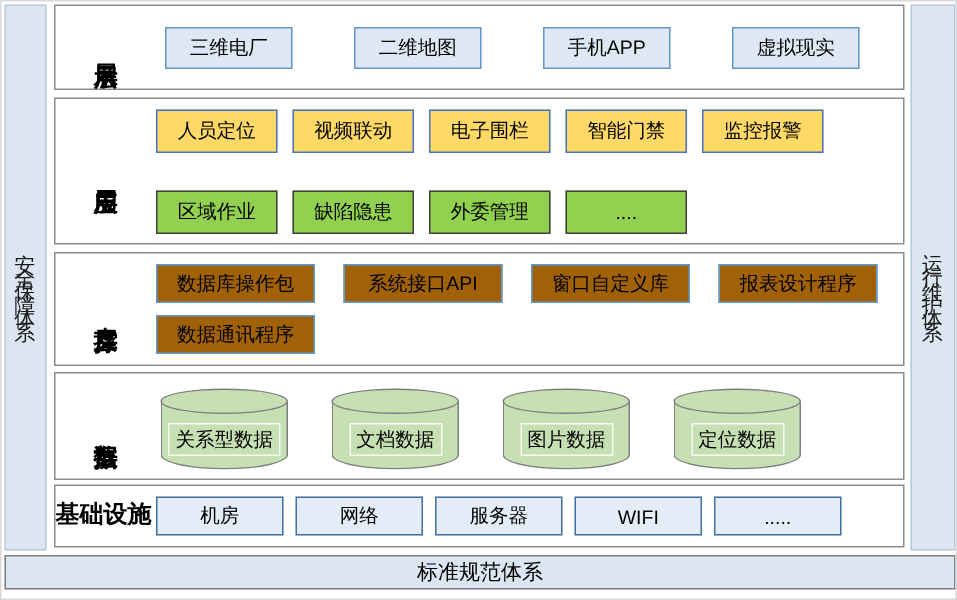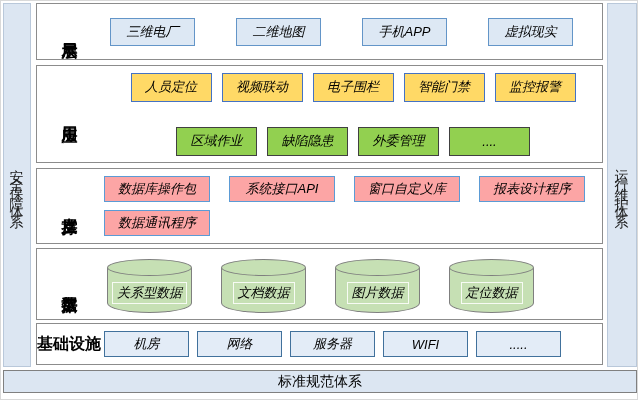--- a/index.html
+++ b/index.html
@@ -34,39 +34,39 @@
   .layer-application    { top:64px;  height:98px; }
   .layer-support        { top:167px; height:76px; }
   .layer-data           { top:247px; height:72px; }
   .layer-infrastructure { top:322px; height:42px; }
   .layer .label {
     width:64px; display:flex; align-items:center; justify-content:center;
     font-weight:bold; font-size:16px; flex:0 0 auto;
   }
   .label-vert { writing-mode:vertical-rl; text-orientation:upright; letter-spacing:1px; }
   .label-wrap { width:36px; line-height:20px; word-break:break-all; text-align:center; }
-  .rows { flex:1; display:flex; flex-direction:column; justify-content:center;font-style:italic; }
-  .layer-application .rows { gap:25px;align-items:center; }
+  .rows { flex:1; display:flex; flex-direction:column; justify-content:center; }
+  .layer-application .rows { gap:25px; }
   .layer-support .rows { gap:8px; }
   .layer-data .rows { justify-content:flex-start; padding-top:10px; }
   .row { display:flex; align-items:center; padding-left:3px; }
   .layer-presentation .row { gap:41px; padding-left:9px; }
   .layer-application .row { gap:10px; }
   .layer-support .row { gap:19px; }
   .layer-data .row { gap:29px; padding-left:6px; }
   .layer-infrastructure .row { gap:8px; }
   
   .box {
     display:flex; align-items:center; justify-content:center;
     font-size:13px; box-sizing:border-box; white-space:nowrap;
   }
   .box-blue    { width:85px;  height:28px; background:#dde8f4; border:1px solid #6395c8; }
   .box-yellow  { width:81px;  height:29px; background:#ffd966; border:1px solid #4472c4; }
   .box-green   { width:81px;  height:29px; background:#92d050; border:1px solid #404040; }
-  .box-support { width:106px; height:26px; background:#fca5a5; border:1px solid #5b9bd5; }
+  .box-support { width:106px; height:26px; background:#a16207; border:1px solid #5b9bd5; }
   .box-infra   { width:85px;  height:26px; background:#e3ecf7; border:1px solid #41719c; }
   
   .cyl {
     position:relative; width:85px; height:45px; margin-top:9px; box-sizing:border-box;
     background:#c6e0b4; border:1px solid #7f7f7f; border-top:none;
     border-radius:0 0 43px 43px / 0 0 10px 10px;
     display:flex; align-items:center; justify-content:center;
   }
   .cyl::before {
     content:""; position:absolute; top:-9px; left:-1px; width:85px; height:17px;

